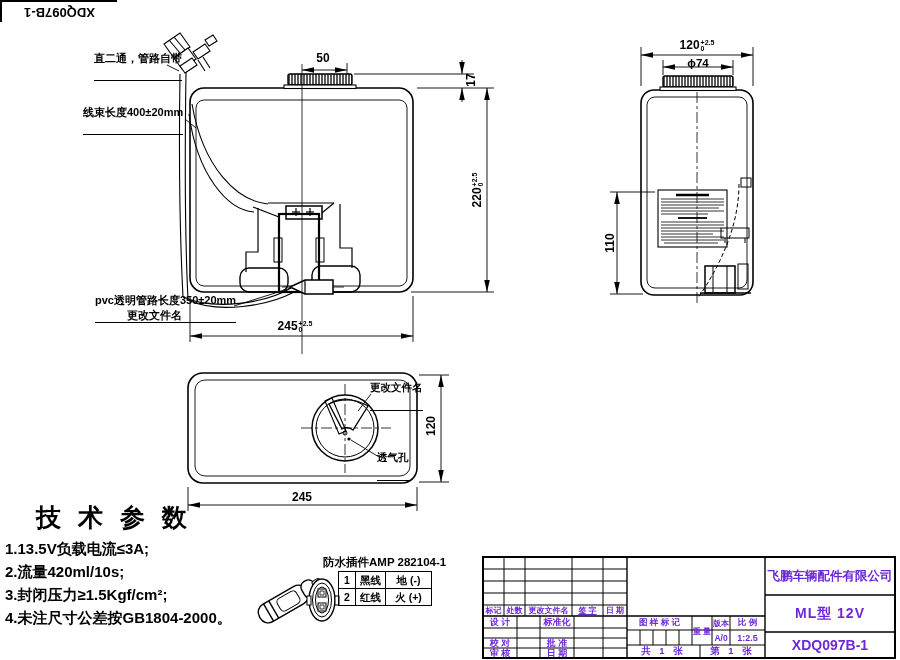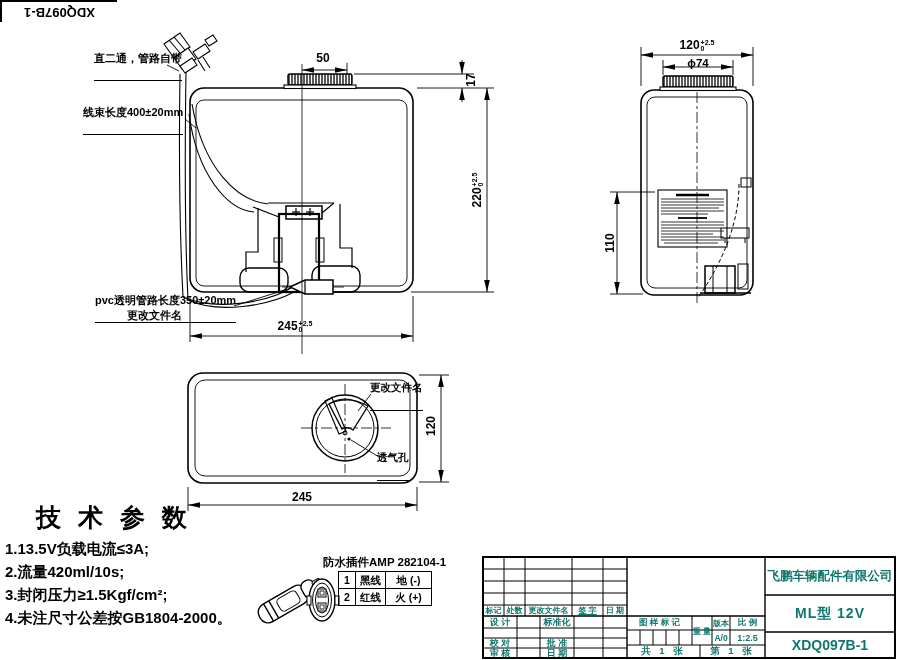--- a/index.html
+++ b/index.html
@@ -8,21 +8,21 @@
   svg{position:absolute;left:0;top:0;}
   .t{position:absolute;color:#000;font-weight:bold;white-space:nowrap;line-height:1.1;}
   .callout{font-size:11px;border-bottom:1.5px solid #000;padding-bottom:16px;}
   .dim{font-size:12px;}
   .cen{text-align:center;}
   .flexc{display:flex;align-items:center;justify-content:center;}
   .rot{transform:rotate(-90deg);transform-origin:center;}
   .tolstack{display:inline-flex;flex-direction:column;font-size:7px;line-height:6px;font-weight:bold;margin-left:1px;}
   #corner{left:0;top:0;width:115px;height:20px;line-height:20px;text-align:center;font-size:13px;
           border-right:2px solid #000;border-bottom:2px solid #000;transform:rotate(180deg);}
-  .tb{position:absolute;display:flex;align-items:center;justify-content:center;font-weight:bold;color:#0f766e;font-size:9px;white-space:nowrap;}
+  .tb{position:absolute;display:flex;align-items:center;justify-content:center;font-weight:bold;color:#6d28d9;font-size:9px;white-space:nowrap;}
   
   #ctable{position:absolute;left:338px;top:571px;border:1.5px solid #000;display:grid;
           grid-template-columns:16px 30px 46px;}
   #ctable .c{height:16px;line-height:16px;text-align:center;font-size:10.5px;font-weight:bold;
              border-left:1.5px solid #000;border-top:1.5px solid #000;}
   #ctable .c.f{border-left:none;}
   #ctable .r0{border-top:none;}
 </style>
 </head>
 <body>

